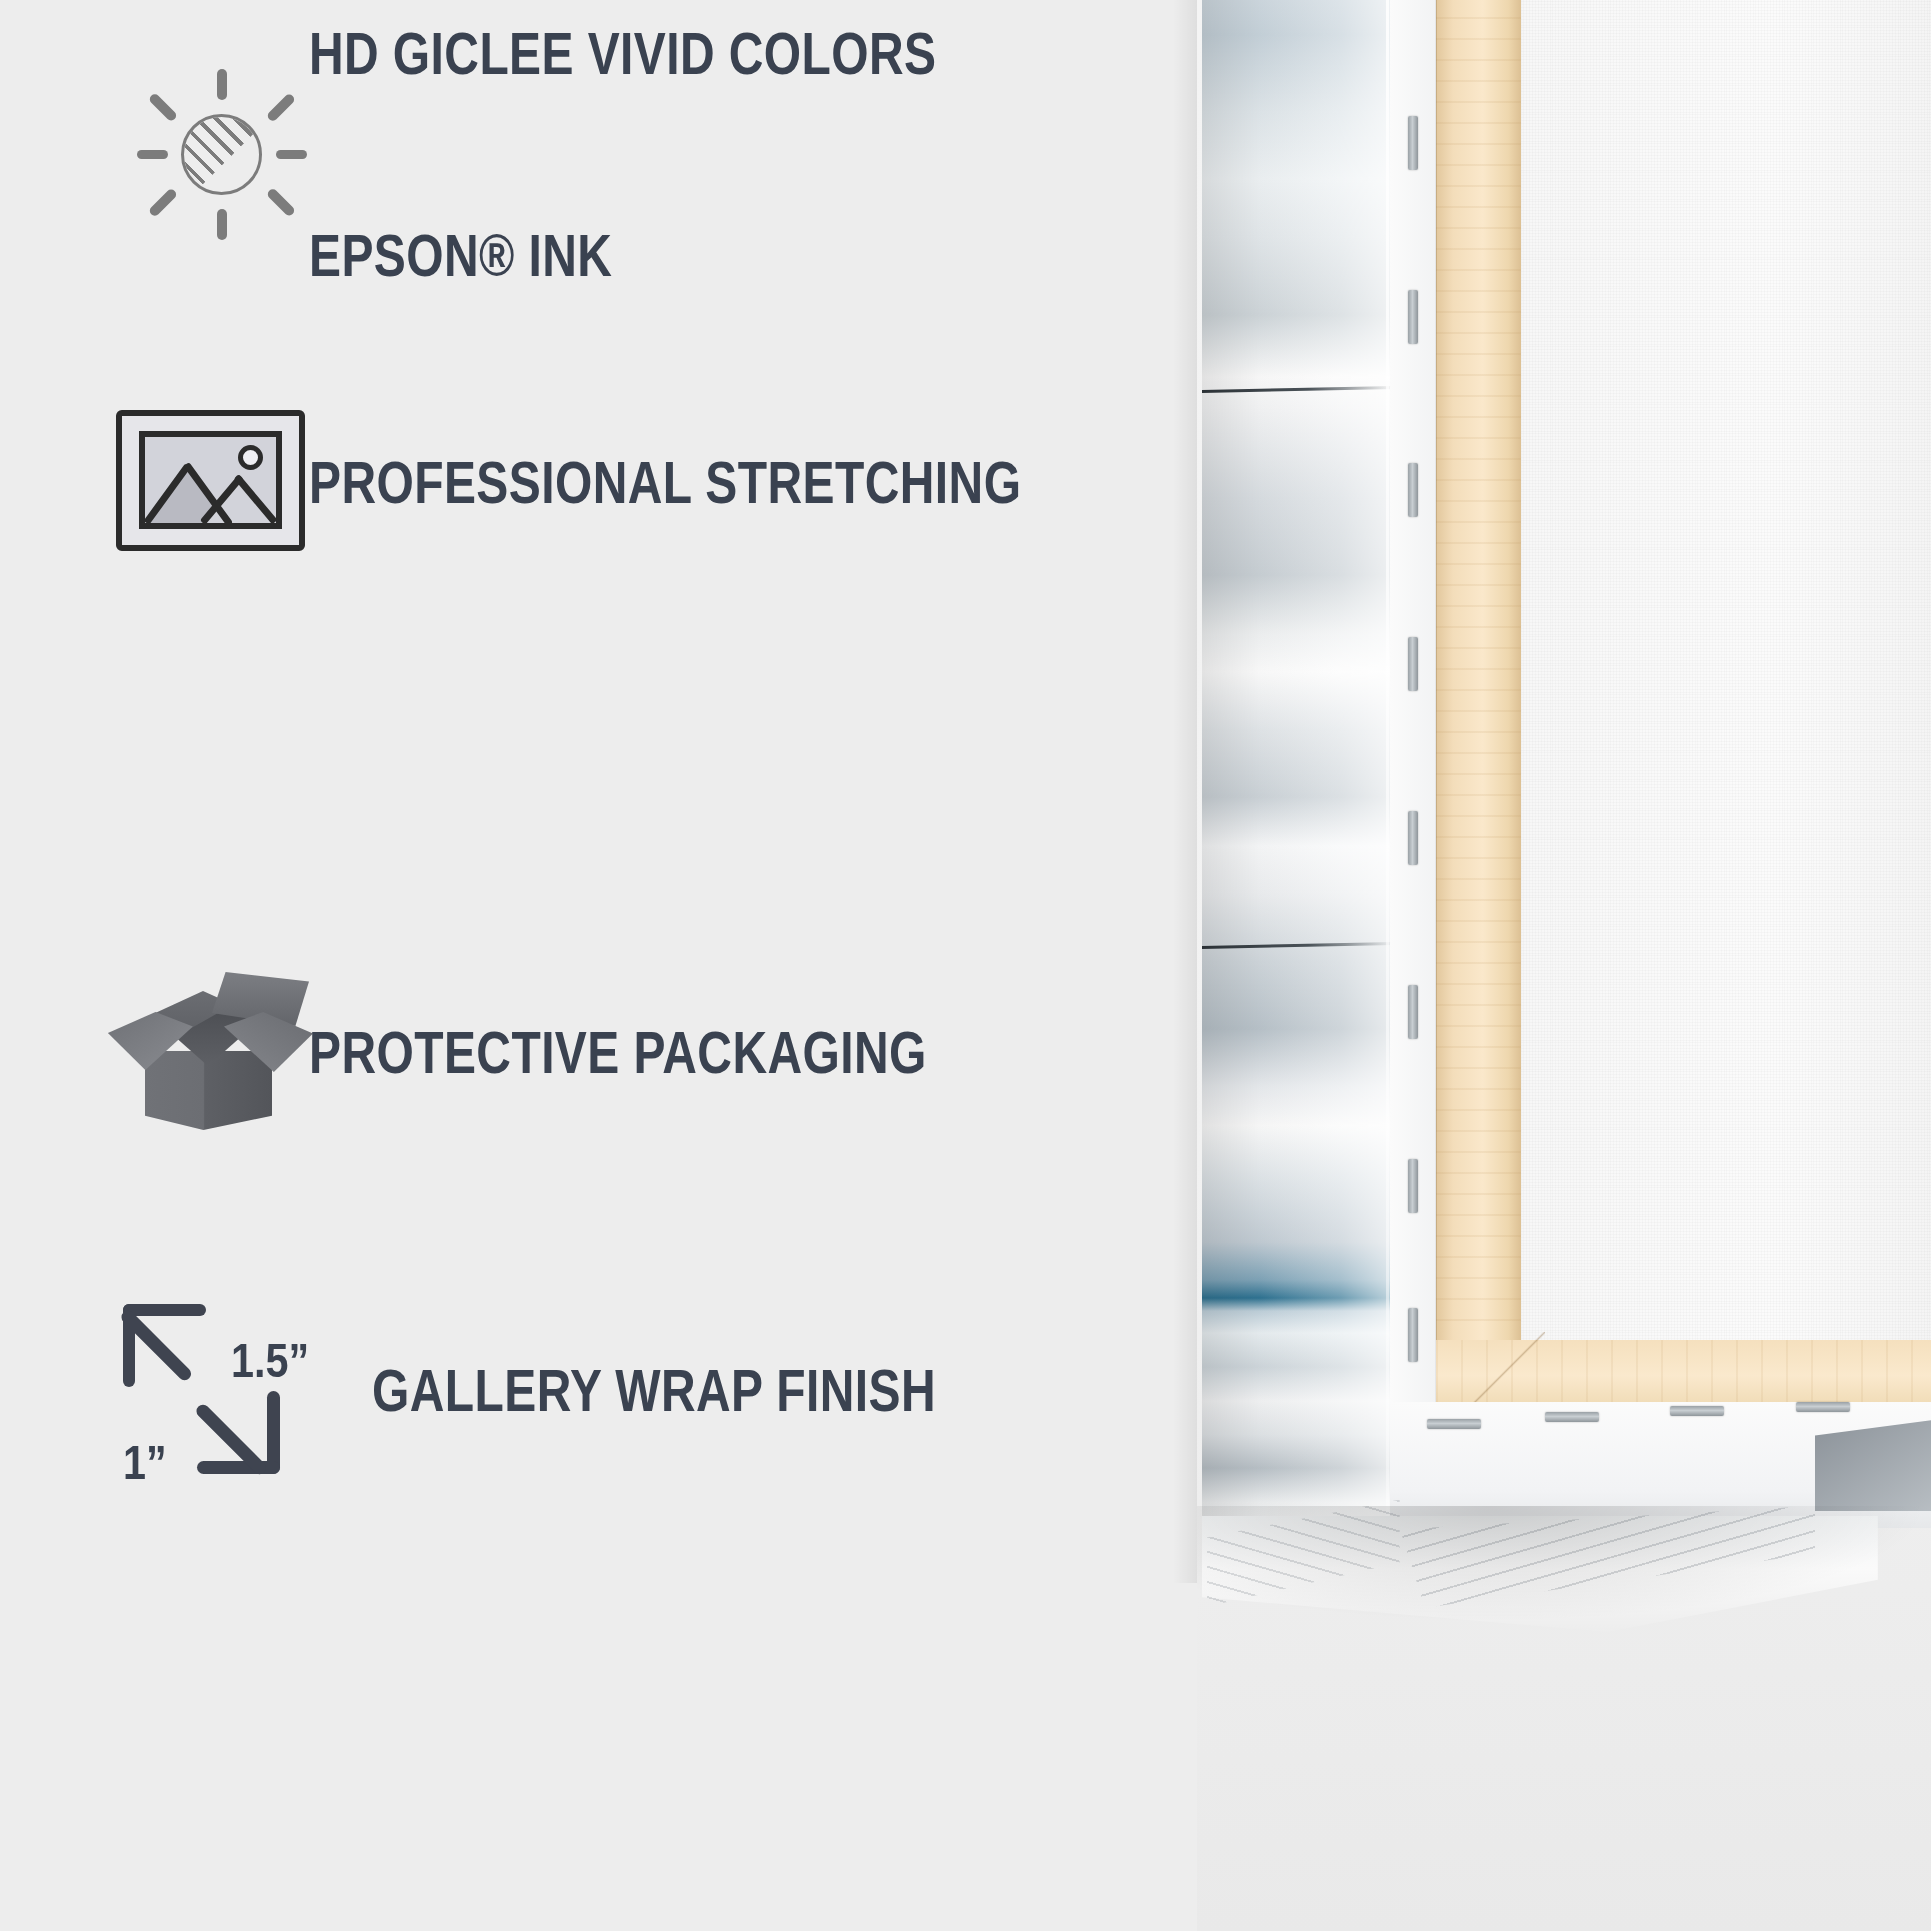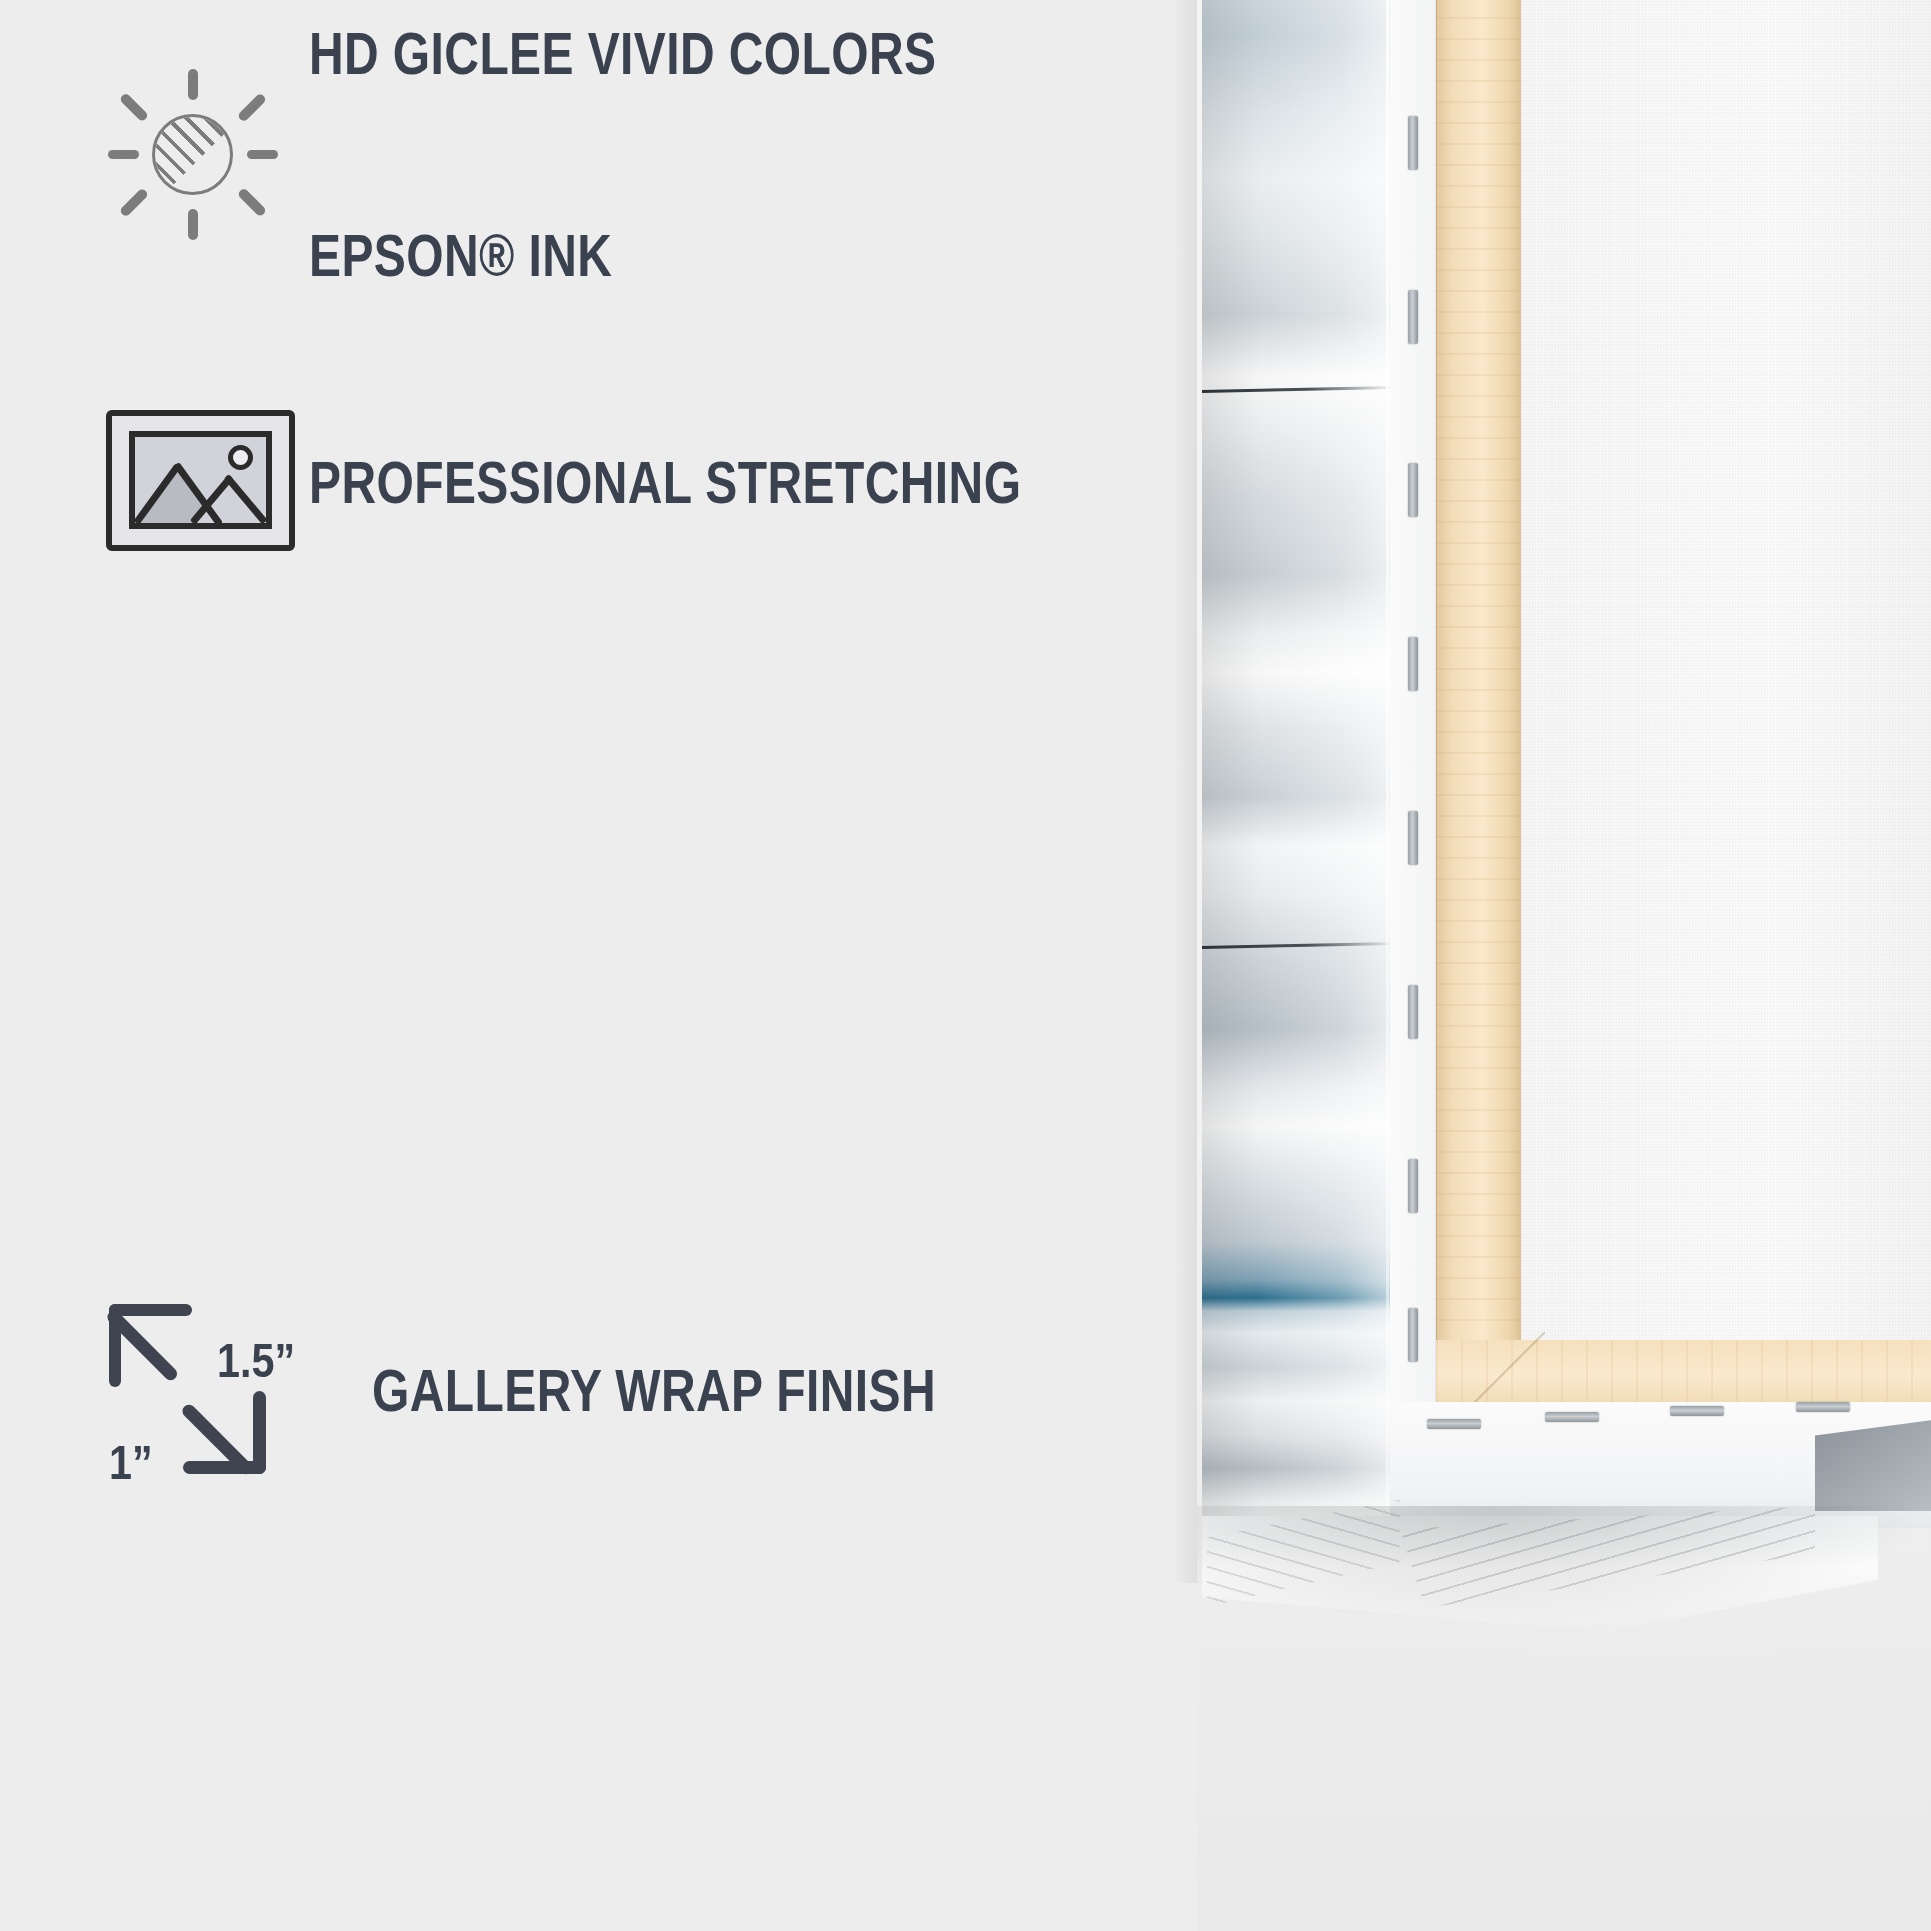--- a/index.html
+++ b/index.html
@@ -220,21 +220,21 @@
     left: 106px;
     display: flex;
     align-items: center;
     height: 193px;
   }
   .icon-cell {
     width: 203px;
     height: 193px;
     display: flex;
     align-items: center;
-    justify-content: flex-start;
+    justify-content: flex-end;
     flex: none;
   }
   .label-cell {
     color: #3a4250;
     font-weight: 700;
     font-size: 60px;
     line-height: 1.12;
     letter-spacing: 0.5px;
     transform: scaleX(0.80);
     transform-origin: left center;
@@ -521,20 +521,35 @@
           <div class="ray" style="left:141px;top:118px;width:9.7px; height:33px; transform:rotate(-45deg);"></div>
         </div>
       </div>
       <div class="label-cell">
         <div>HD GICLEE VIVID COLORS</div>
         <div>EPSON® INK</div>
       </div>
     </div>
 
 
+    <div class="feature-row row-4">
+      <div class="icon-cell">
+        <div class="box-icon">
+          <div class="bx bx-body"></div>
+          <div class="bx bx-inner"></div>
+          <div class="bx bx-flap-back"></div>
+          <div class="bx bx-flap-top"></div>
+          <div class="bx bx-flap-l"></div>
+          <div class="bx bx-flap-r"></div>
+        </div>
+      </div>
+      <div class="label-cell">
+        <div>PROTECTIVE PACKAGING</div>
+      </div>
+    </div>
 
     <div class="feature-row row-5" style="left:97px;">
       <div class="icon-cell" style="width:275px;">
         <div class="wrap-icon">
 
           <div class="arr-stroke" style="left:11.6px; top:9.7px; width:12.6px; height:83px;"></div>
           <div class="arr-stroke" style="left:11.6px; top:9.7px; width:83px; height:12.6px;"></div>
           <div class="arr-stroke" style="left:17.4px; top:13.5px; width:93px; height:12.6px; transform:rotate(45deg); transform-origin:left top;"></div>
           <div class="dim-text" style="left:120px; top:39px;">1.5”</div>
 

